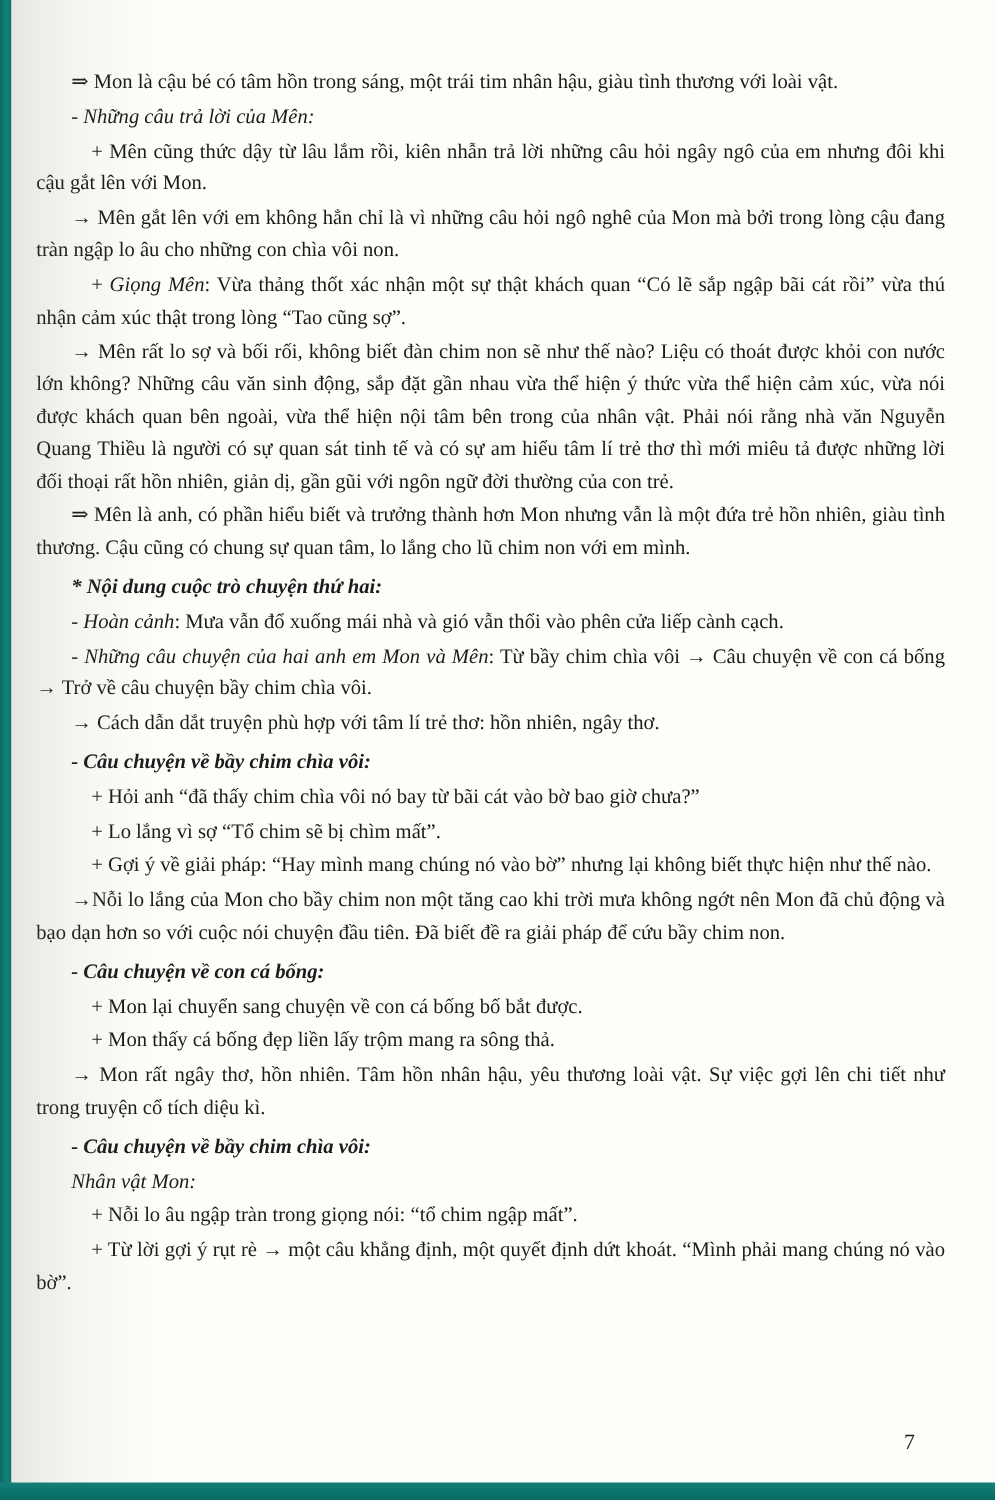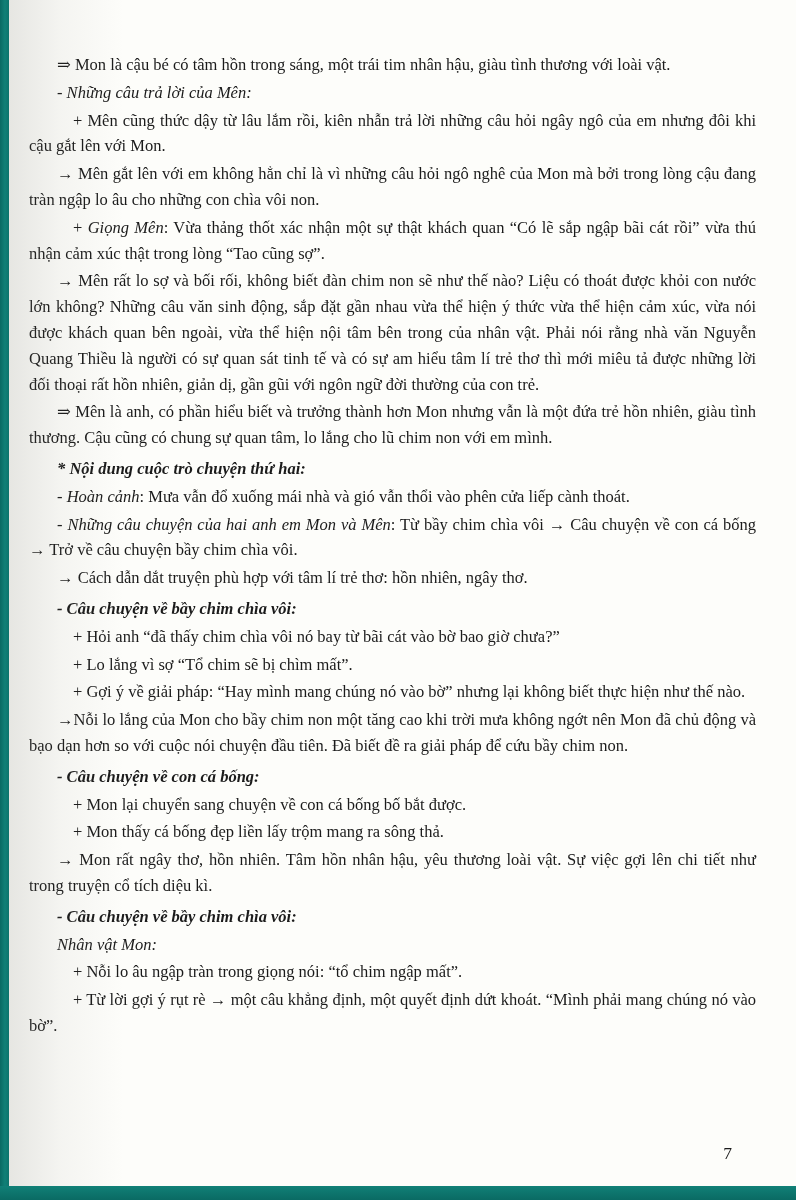--- a/index.html
+++ b/index.html
@@ -63,21 +63,21 @@
 
 <div class="content">
     <p class="para"><span>⇒ Mon là cậu bé có tâm hồn trong sáng, một trái tim nhân hậu, giàu tình thương với loài vật.</span></p>
     <p class="para"><span class="it">- Những câu trả lời của Mên:</span></p>
     <p class="para plus"><span>+ Mên cũng thức dậy từ lâu lắm rồi, kiên nhẫn trả lời những câu hỏi ngây ngô của em nhưng đôi khi cậu gắt lên với Mon.</span></p>
     <p class="para"><span>→ Mên gắt lên với em không hẳn chỉ là vì những câu hỏi ngô nghê của Mon mà bởi trong lòng cậu đang tràn ngập lo âu cho những con chìa vôi non.</span></p>
     <p class="para plus"><span>+ </span><span class="it">Giọng Mên</span><span>: Vừa thảng thốt xác nhận một sự thật khách quan “Có lẽ sắp ngập bãi cát rồi” vừa thú nhận cảm xúc thật trong lòng “Tao cũng sợ”.</span></p>
     <p class="para"><span>→ Mên rất lo sợ và bối rối, không biết đàn chim non sẽ như thế nào? Liệu có thoát được khỏi con nước lớn không? Những câu văn sinh động, sắp đặt gần nhau vừa thể hiện ý thức vừa thể hiện cảm xúc, vừa nói được khách quan bên ngoài, vừa thể hiện nội tâm bên trong của nhân vật. Phải nói rằng nhà văn Nguyễn Quang Thiều là người có sự quan sát tinh tế và có sự am hiểu tâm lí trẻ thơ thì mới miêu tả được những lời đối thoại rất hồn nhiên, giản dị, gần gũi với ngôn ngữ đời thường của con trẻ.</span></p>
     <p class="para"><span>⇒ Mên là anh, có phần hiểu biết và trưởng thành hơn Mon nhưng vẫn là một đứa trẻ hồn nhiên, giàu tình thương. Cậu cũng có chung sự quan tâm, lo lắng cho lũ chim non với em mình.</span></p>
     <p class="para heading"><span class="it bd">* Nội dung cuộc trò chuyện thứ hai:</span></p>
-    <p class="para"><span>- </span><span class="it">Hoàn cảnh</span><span>: Mưa vẫn đổ xuống mái nhà và gió vẫn thổi vào phên cửa liếp cành thoát.</span></p>
+    <p class="para"><span>- </span><span class="it">Hoàn cảnh</span><span>: Mưa vẫn đổ xuống mái nhà và gió vẫn thổi vào phên cửa liếp cành cạch.</span></p>
     <p class="para"><span>- </span><span class="it">Những câu chuyện của hai anh em Mon và Mên</span><span>: Từ bầy chim chìa vôi → Câu chuyện về con cá bống → Trở về câu chuyện bầy chim chìa vôi.</span></p>
     <p class="para"><span>→ Cách dẫn dắt truyện phù hợp với tâm lí trẻ thơ: hồn nhiên, ngây thơ.</span></p>
     <p class="para heading"><span class="it bd">- Câu chuyện về bầy chim chìa vôi:</span></p>
     <p class="para plus"><span>+ Hỏi anh “đã thấy chim chìa vôi nó bay từ bãi cát vào bờ bao giờ chưa?”</span></p>
     <p class="para plus"><span>+ Lo lắng vì sợ “Tổ chim sẽ bị chìm mất”.</span></p>
     <p class="para plus"><span>+ Gợi ý về giải pháp: “Hay mình mang chúng nó vào bờ” nhưng lại không biết thực hiện như thế nào.</span></p>
     <p class="para"><span>→Nỗi lo lắng của Mon cho bầy chim non một tăng cao khi trời mưa không ngớt nên Mon đã chủ động và bạo dạn hơn so với cuộc nói chuyện đầu tiên. Đã biết đề ra giải pháp để cứu bầy chim non.</span></p>
     <p class="para heading"><span class="it bd">- Câu chuyện về con cá bống:</span></p>
     <p class="para plus"><span>+ Mon lại chuyển sang chuyện về con cá bống bố bắt được.</span></p>
     <p class="para plus"><span>+ Mon thấy cá bống đẹp liền lấy trộm mang ra sông thả.</span></p>

